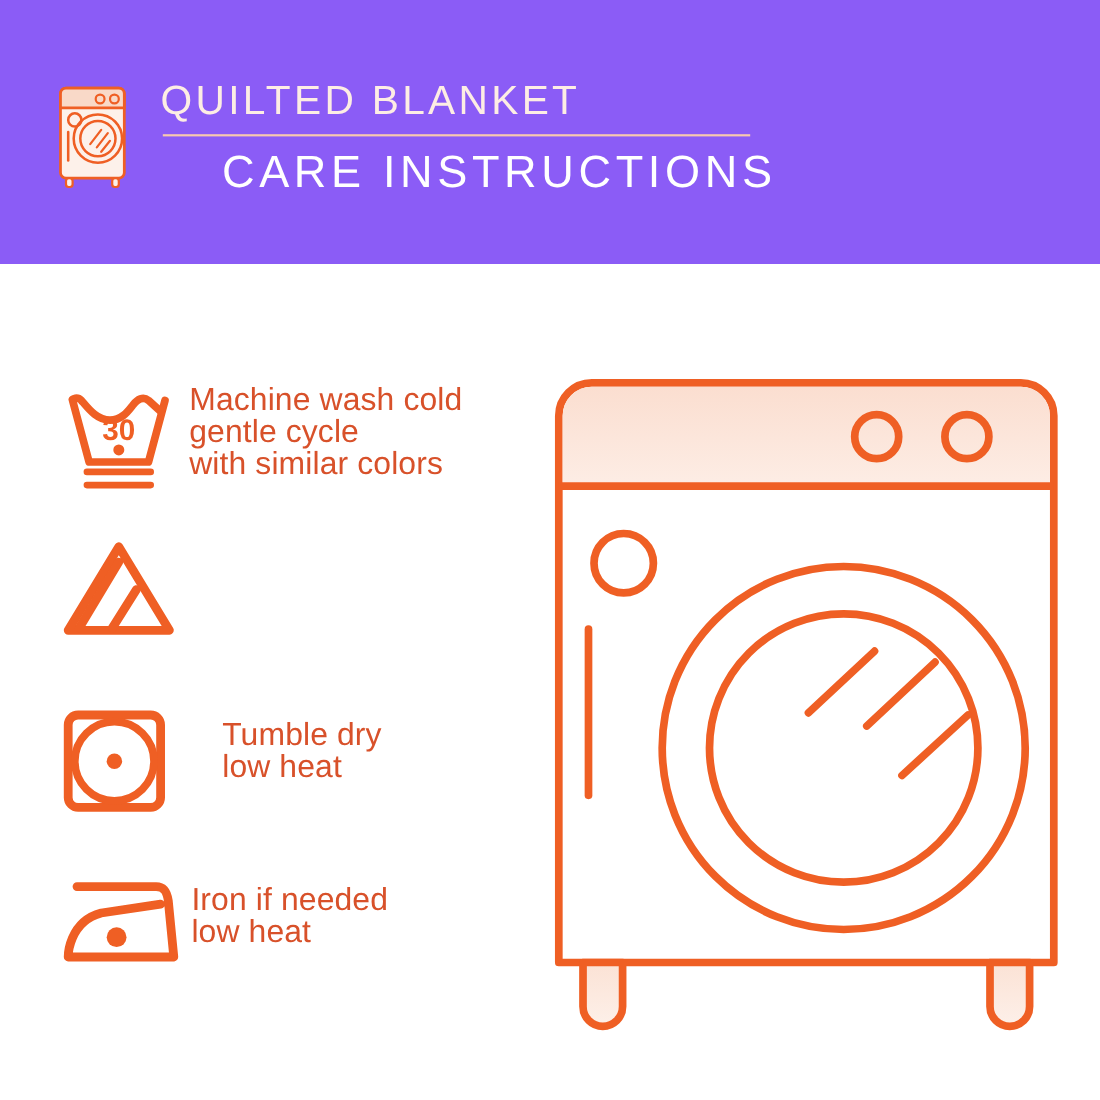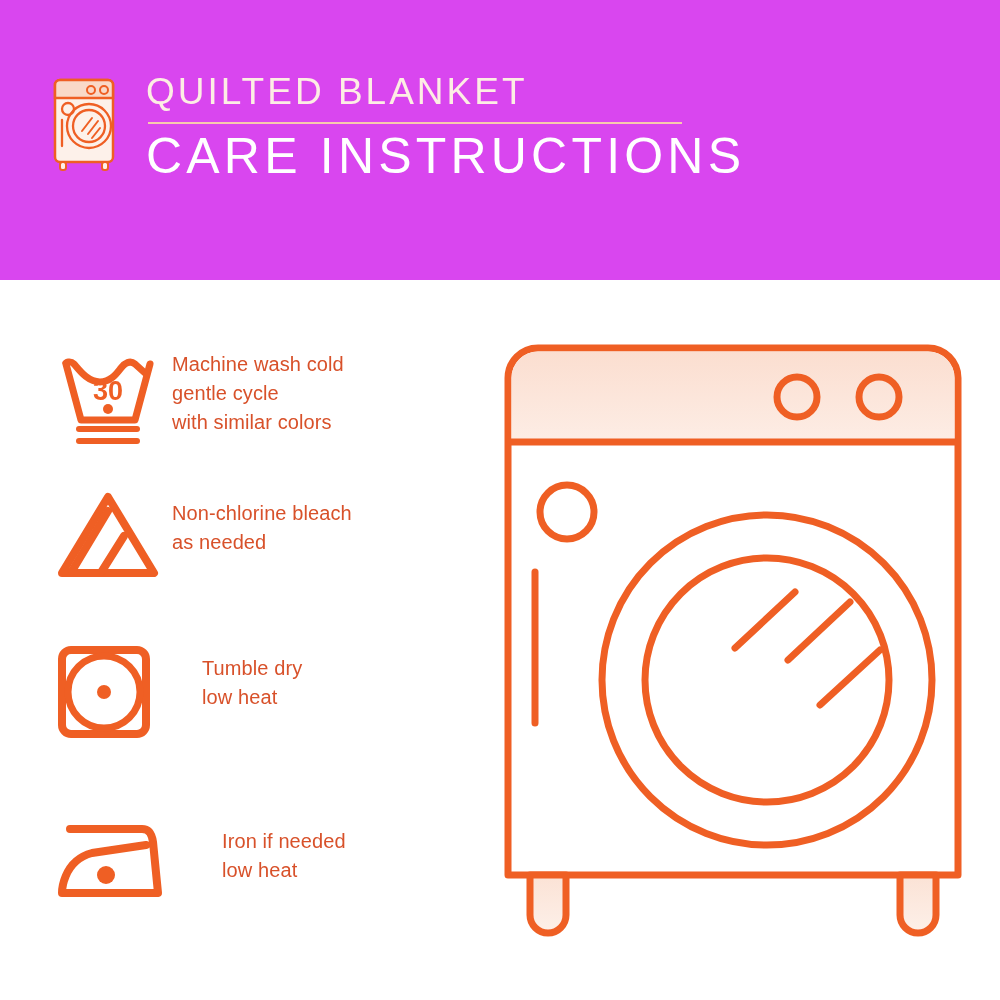--- a/index.html
+++ b/index.html
@@ -17,22 +17,22 @@
     background: #ffffff;
     overflow: hidden;
   }
 
   
   .header {
     position: absolute;
     left: 0;
     top: 0;
     width: 1000px;
-    height: 280px;
-    background: #d946ef;
+    height: 240px;
+    background: #8b5cf6;
   }
   .header-logo {
     position: absolute;
     left: 46px;
     top: 68px;
     width: 74px;
     height: 106px;
   }
   .header-text {
     position: absolute;
@@ -49,21 +49,21 @@
     white-space: nowrap;
   }
   .title-rule {
     width: 534px;
     height: 1.5px;
     background: #F8C9AE;
     margin: 8px 0 6px 2px;
   }
   .title-bottom {
     color: #FFFFFF;
-    font-size: 50px;
+    font-size: 41px;
     letter-spacing: 4.2px;
     line-height: 52px;
     font-weight: 400;
     white-space: nowrap;
     text-align: right;
   }
 
   
   .care-list {
     position: absolute;
@@ -75,33 +75,33 @@
   .care-row {
     position: absolute;
     left: 48px;
     width: 430px;
     display: flex;
     align-items: flex-start;
   }
   .care-row.r0 { top: 104px; }
   .care-row.r1 { top: 245px; }
   .care-row.r2 { top: 400px; gap: 24px; }
-  .care-row.r3 { top: 573px; gap: 48px; }
+  .care-row.r3 { top: 550px; }
 
   .care-icon {
     width: 124px;
     flex: 0 0 124px;
     display: flex;
     align-items: flex-end;
     justify-content: flex-start;
     padding-top: 2px;
   }
   .care-text {
     color: #D8512A;
-    font-size: 20px;
+    font-size: 29px;
     line-height: 29px;
     letter-spacing: 0.1px;
     padding-top: 6px;
   }
   .care-row.r1 .care-text,
   .care-row.r2 .care-text,
   .care-row.r3 .care-text { padding-top: 14px; }
   .care-row.r2 .care-icon { padding-left: 6px; }
   .care-row.r3 .care-icon { padding-left: 2px; }
 
@@ -173,24 +173,20 @@
       </div>
     </div>
 
     <div class="care-row r1">
       <div class="care-icon">
         <svg viewBox="0 0 120 96" width="120" height="96" aria-hidden="true">
           <path d="M60 10 L106 86 L14 86 Z" fill="none" stroke="#EF5F24" stroke-width="8" stroke-linejoin="round"></path>
           <line x1="60" y1="24" x2="24" y2="84" stroke="#EF5F24" stroke-width="8" stroke-linecap="round"></line>
           <line x1="76" y1="49" x2="54" y2="84" stroke="#EF5F24" stroke-width="8" stroke-linecap="round"></line>
         </svg>
-      </div>
-      <div class="care-text">
-        <div>Non-chlorine bleach</div>
-        <div>as needed</div>
       </div>
     </div>
 
     <div class="care-row r2">
       <div class="care-icon">
         <svg viewBox="0 0 104 100" width="104" height="100" aria-hidden="true">
           <rect x="8" y="8" width="84" height="84" rx="9" ry="9" fill="none" stroke="#EF5F24" stroke-width="8"></rect>
           <circle cx="50" cy="50" r="36" fill="none" stroke="#EF5F24" stroke-width="7"></circle>
           <circle cx="50" cy="50" r="7" fill="#EF5F24"></circle>
         </svg>

